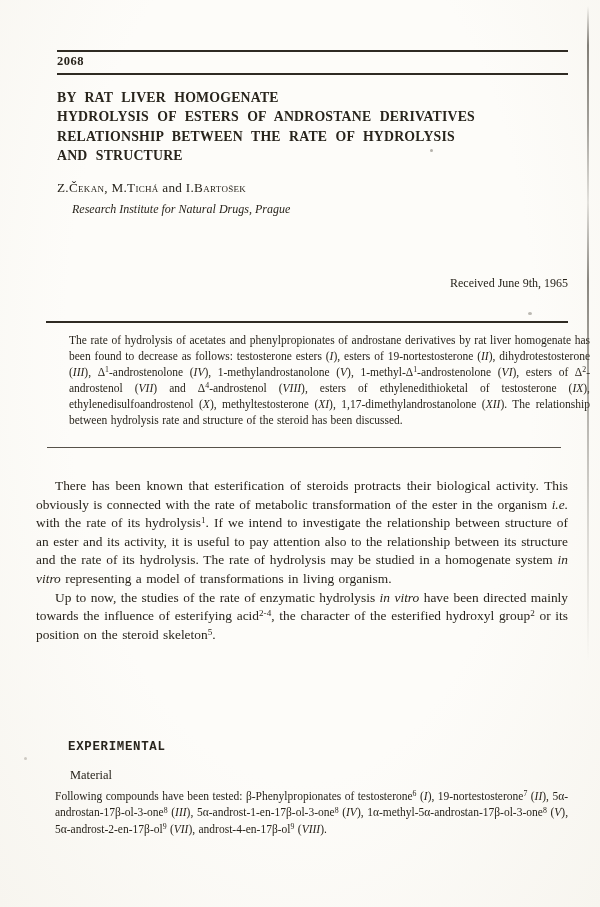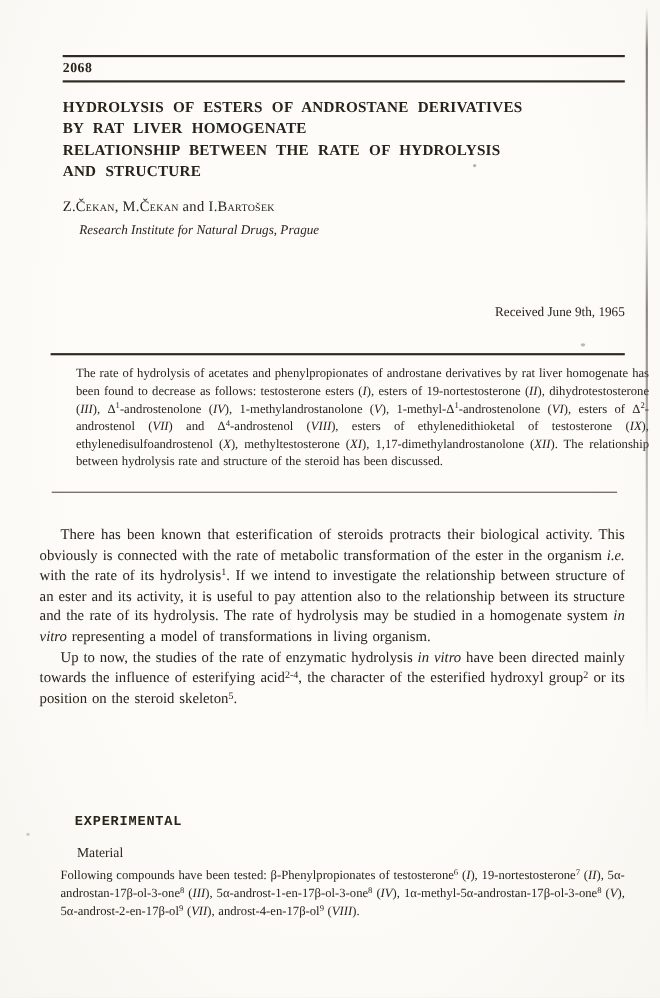--- a/index.html
+++ b/index.html
@@ -93,29 +93,29 @@
 
 <div class="page">
 
   <div class="rule abs" style="left:57px; top:50px; width:511px;"></div>
 
   <div class="abs page-number">2068</div>
 
   <div class="rule abs" style="left:57px; top:73px; width:511px;"></div>
 
   <div class="abs title-block">
+    <div>BY RAT LIVER HOMOGENATE</div>
     <div>HYDROLYSIS OF ESTERS OF ANDROSTANE DERIVATIVES</div>
-    <div>BY RAT LIVER HOMOGENATE</div>
     <div>RELATIONSHIP BETWEEN THE RATE OF HYDROLYSIS</div>
     <div>AND STRUCTURE</div>
   </div>
 
   <div class="abs authors-line">
     <span class="name">Z.Čekan,</span>
-    <span class="name">M.Čekan</span>
+    <span class="name">M.Tichá</span>
     <span>and</span>
     <span class="name">I.Bartošek</span>
   </div>
 
   <div class="abs affiliation">Research Institute for Natural Drugs, Prague</div>
 
   <div class="abs received">Received June 9th, 1965</div>
 
   <div class="rule abs" style="left:46px; top:321px; width:522px;"></div>
 

